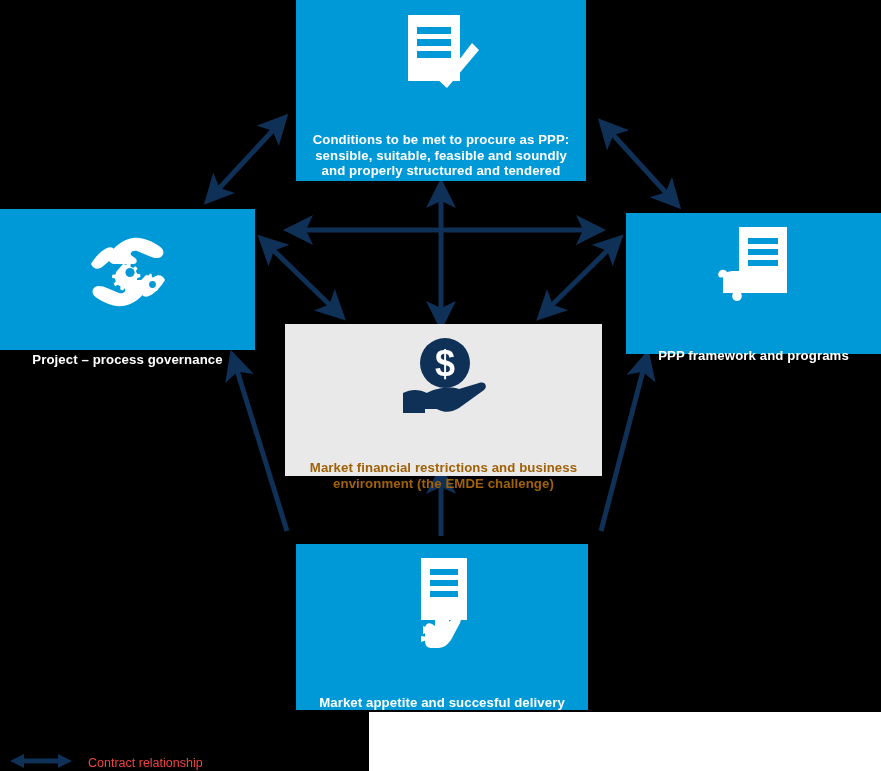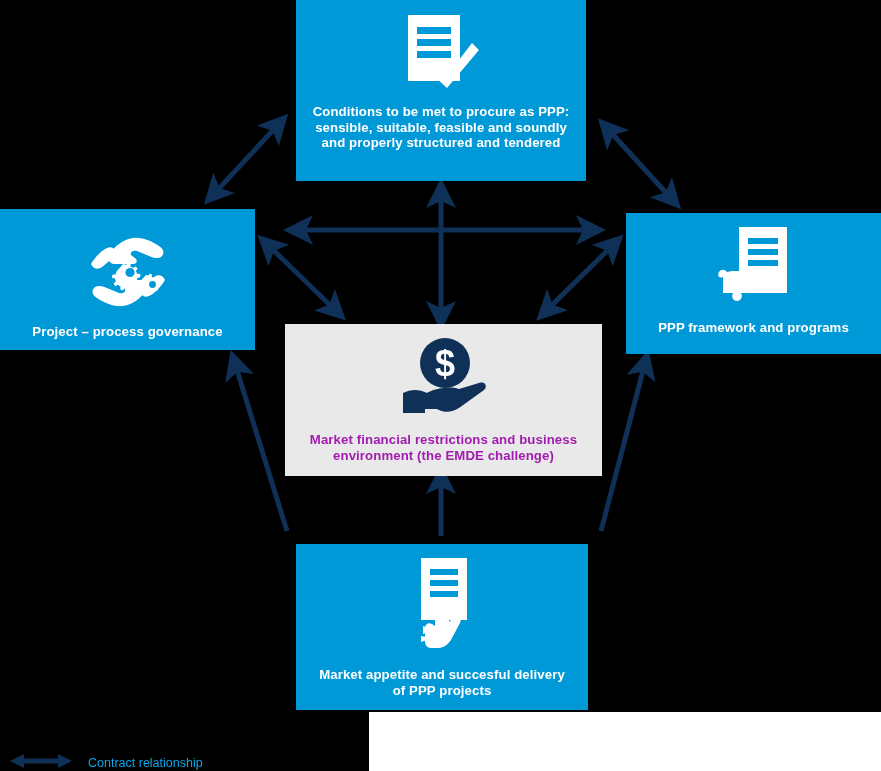--- a/index.html
+++ b/index.html
@@ -19,50 +19,51 @@
     position: absolute;
     background: #ffffff;
   }
   .node {
     position: absolute;
     box-sizing: border-box;
     display: flex;
     flex-direction: column;
     align-items: center;
     justify-content: flex-start;
+    gap: 28px;
   }
   .node-blue { background: #0099d8; }
   .node-gray { background: #e9e9e9; }
   .node-icon {
     display: block;
   }
   .node-label {
     font-weight: bold;
     text-align: center;
     line-height: 1.18;
     letter-spacing: 0.1px;
   }
   .label-white { color: #ffffff; }
-  .label-navy  { color: #a21caf; }
+  .label-navy  { color: #a16207; }
 
   .arrow-layer {
     position: absolute;
     left: 0; top: 0;
     width: 881px;
     height: 771px;
     pointer-events: none;
   }
   .legend {
     position: absolute;
     display: flex;
     align-items: center;
   }
   .legend-text {
     font-size: 12.5px;
-    color: #0ea5e9;
+    color: #ef4444;
     white-space: nowrap;
   }
 </style>
 </head>
 <body>
 
 <div id="canvas">
 
   <div class="white-plate" style="left:369px; top:712px; width:512px; height:59px;"></div>
 

